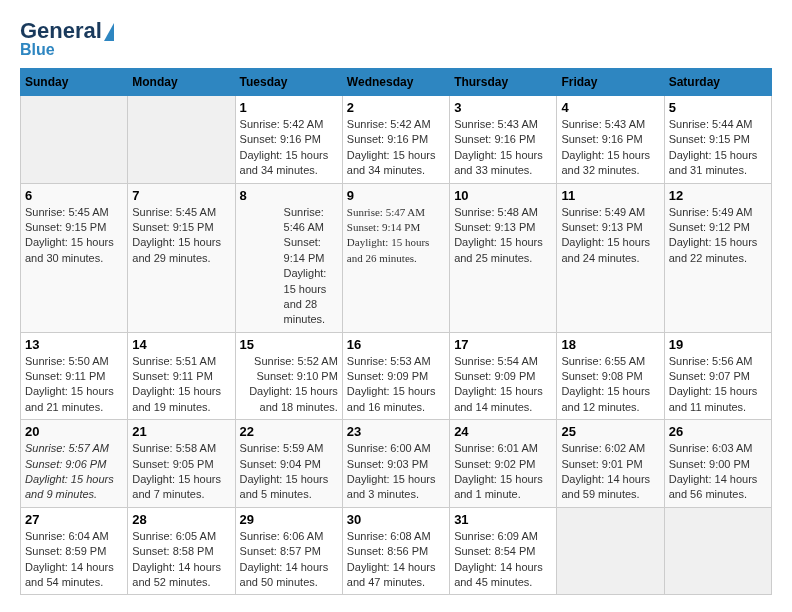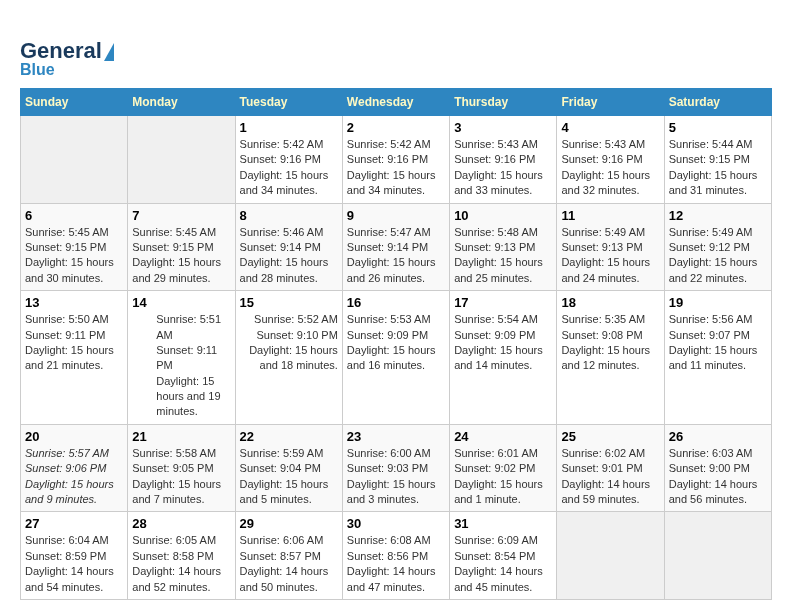--- a/index.html
+++ b/index.html
@@ -33,21 +33,21 @@
       font-size: 16px;
       color: #333;
     }
     .calendar {
       width: 100%;
       border-collapse: collapse;
       font-size: 11px;
     }
     .calendar th {
       background-color: #2e86c1;
-      color: #fef9c3;
+      color: #000000;
       padding: 6px 4px;
       text-align: left;
       font-weight: bold;
       font-size: 12px;
       border: 1px solid #2e86c1;
     }
     .calendar td {
       border: 1px solid #ccc;
       vertical-align: top;
       padding: 4px;
@@ -70,21 +70,21 @@
     }
     .empty {
       background: #f0f0f0 !important;
     }
   </style>
 </head>
 <body>
 
 <div class="header">
   <div class="logo">
-    <div style="display:flex; align-items:center;margin-top:20px;">
+    <div style="display:flex; align-items:center;">
       <span style="font-size:22px; font-weight:bold; color:#1a3a5c; line-height:1;">General</span>
       <span style="display:inline-block; width:0; height:0; border-left:10px solid transparent; border-bottom:18px solid #2e86c1; margin-left:2px; vertical-align:top; margin-top:2px;"></span>
     </div>
     <span style="font-size:16px; font-weight:bold; color:#2e86c1; line-height:1;">Blue</span>
   </div>
   <div class="title-block">
     <div class="month-title"></div>
     <div class="location"></div>
   </div>
 </div>
@@ -144,27 +144,27 @@
 Daylight: 15 hours and 30 minutes.</div>
         </td>
         <td>
           <span class="day-number">7</span>
           <div class="day-info" style="white-space: pre-line;">Sunrise: 5:45 AM
 Sunset: 9:15 PM
 Daylight: 15 hours and 29 minutes.</div>
         </td>
         <td>
           <span class="day-number">8</span>
-          <div class="day-info" style="white-space: pre-line;">Sunrise: 5:46 AM
+          <div class="day-info" style="white-space: pre-line; margin-left: 44px;">Sunrise: 5:46 AM
 Sunset: 9:14 PM
 Daylight: 15 hours and 28 minutes.</div>
         </td>
         <td>
           <span class="day-number">9</span>
-          <div class="day-info" style="white-space: pre-line;">Sunrise: 5:47 AM
+          <div class="day-info" style="white-space: pre-line; font-family: Liberation Serif, serif;">Sunrise: 5:47 AM
 Sunset: 9:14 PM
 Daylight: 15 hours and 26 minutes.</div>
         </td>
         <td>
           <span class="day-number">10</span>
           <div class="day-info" style="white-space: pre-line;">Sunrise: 5:48 AM
 Sunset: 9:13 PM
 Daylight: 15 hours and 25 minutes.</div>
         </td>
         <td>
@@ -182,21 +182,21 @@
       </tr>
       <tr>
         <td>
           <span class="day-number">13</span>
           <div class="day-info" style="white-space: pre-line;">Sunrise: 5:50 AM
 Sunset: 9:11 PM
 Daylight: 15 hours and 21 minutes.</div>
         </td>
         <td>
           <span class="day-number">14</span>
-          <div class="day-info" style="white-space: pre-line; margin-left: 24px;">Sunrise: 5:51 AM
+          <div class="day-info" style="white-space: pre-line;">Sunrise: 5:51 AM
 Sunset: 9:11 PM
 Daylight: 15 hours and 19 minutes.</div>
         </td>
         <td>
           <span class="day-number">15</span>
           <div class="day-info" style="white-space: pre-line; text-align: right;">Sunrise: 5:52 AM
 Sunset: 9:10 PM
 Daylight: 15 hours and 18 minutes.</div>
         </td>
         <td>
@@ -206,21 +206,21 @@
 Daylight: 15 hours and 16 minutes.</div>
         </td>
         <td>
           <span class="day-number">17</span>
           <div class="day-info" style="white-space: pre-line;">Sunrise: 5:54 AM
 Sunset: 9:09 PM
 Daylight: 15 hours and 14 minutes.</div>
         </td>
         <td>
           <span class="day-number">18</span>
-          <div class="day-info" style="white-space: pre-line;">Sunrise: 5:35 AM
+          <div class="day-info" style="white-space: pre-line;">Sunrise: 6:55 AM
 Sunset: 9:08 PM
 Daylight: 15 hours and 12 minutes.</div>
         </td>
         <td>
           <span class="day-number">19</span>
           <div class="day-info" style="white-space: pre-line;">Sunrise: 5:56 AM
 Sunset: 9:07 PM
 Daylight: 15 hours and 11 minutes.</div>
         </td>
       </tr>

